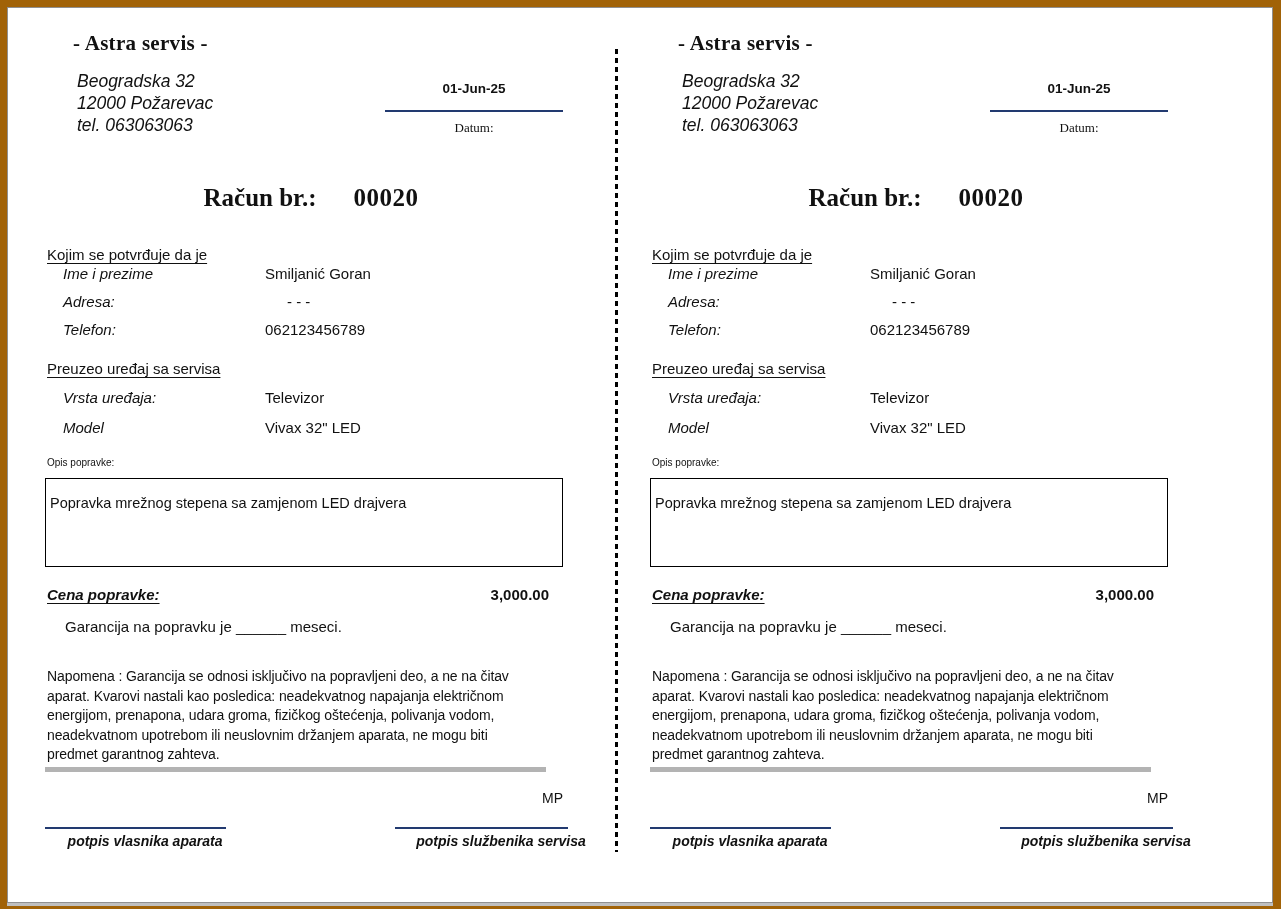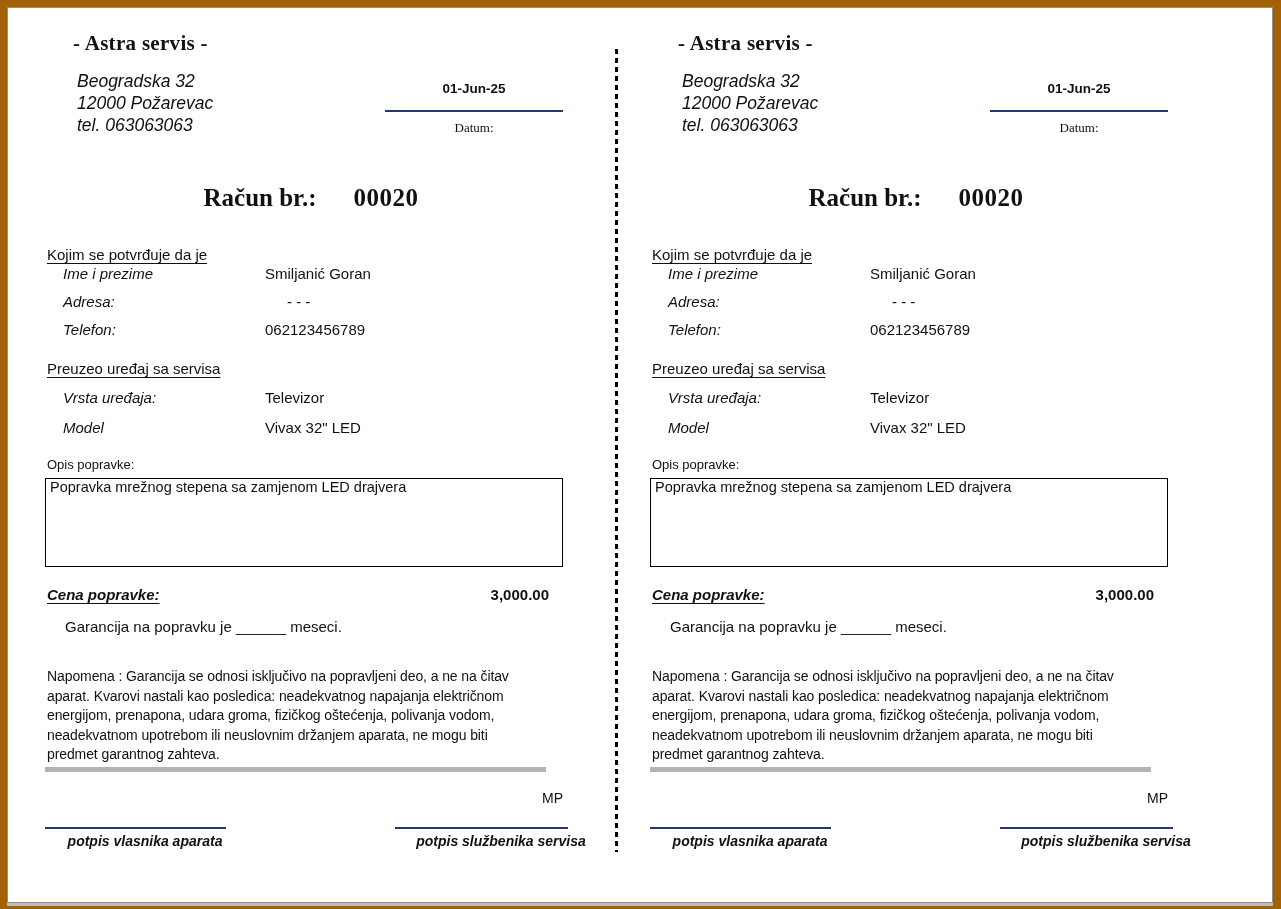--- a/index.html
+++ b/index.html
@@ -83,26 +83,26 @@
   .row .lbl { position: absolute; left: 0; font-style: italic; margin-left: 16px; }
   .row .val { position: absolute; left: 218px; }
   .row-ime     { top: 257px; }
   .row-adresa  { top: 285px; }
   .row-adresa .val { padding-left: 22px; }
   .row-telefon { top: 313px; }
   .row-vrsta   { top: 381px; }
   .row-model   { top: 411px; }
 
   
-  .opis-label { position: absolute; left: 2px; top: 449px; font-size: 13px; }
+  .opis-label { position: absolute; left: 2px; top: 449px; font-size: 10px; }
   .opis-box {
     position: absolute; left: 0; top: 470px;
     width: 518px; height: 89px;
     border: 1px solid #000;
-    padding: 0 4px;
+    padding: 16px 4px;
     font-size: 14.5px;
   }
 
   
   .price-row { position: absolute; left: 2px; top: 578px; width: 502px; font-size: 15px; }
   .price-lbl {
     float: left;
     font-weight: bold; font-style: italic;
     text-decoration: underline; text-underline-offset: 3px;
   }

